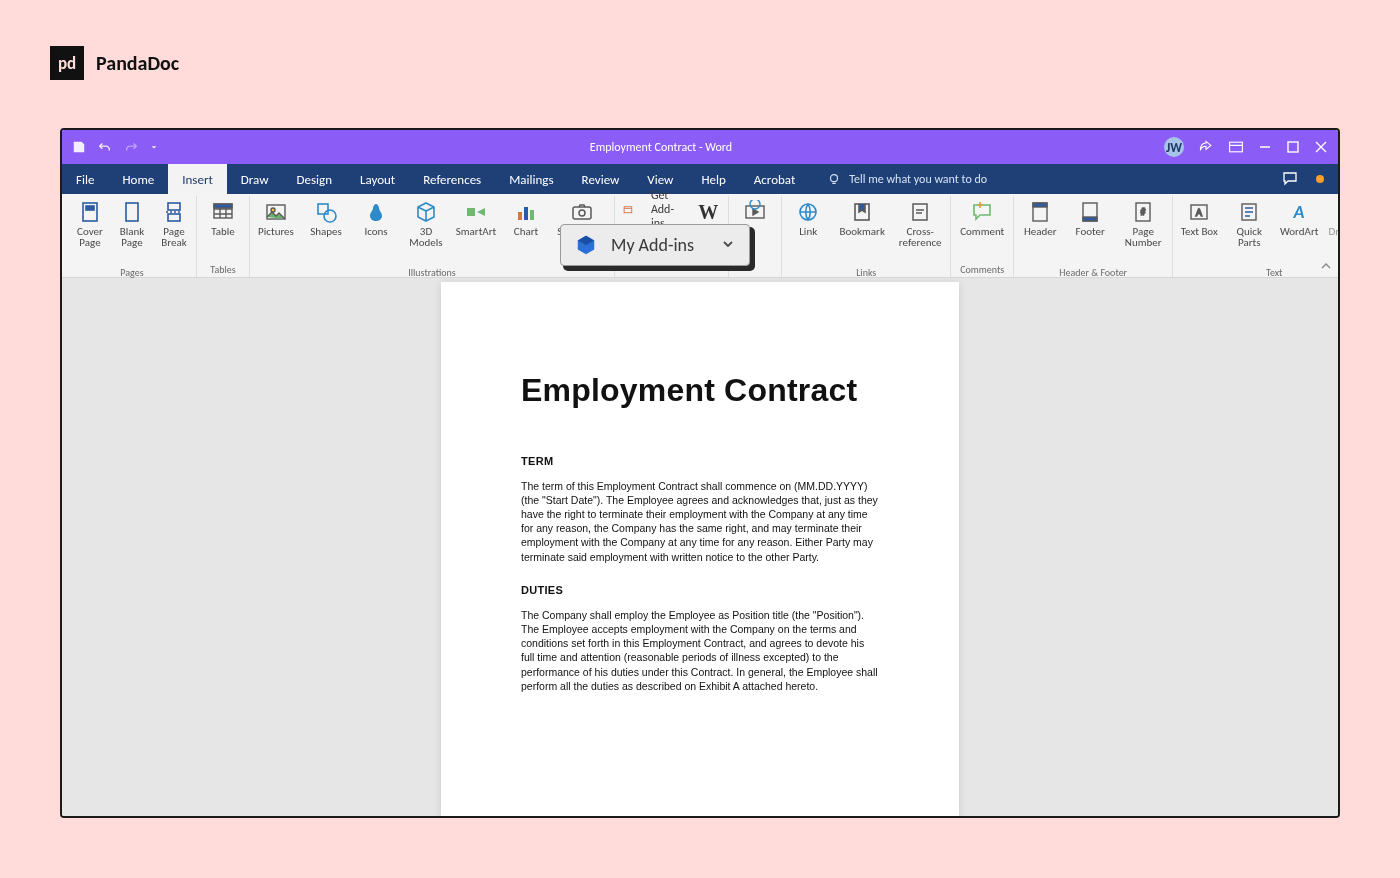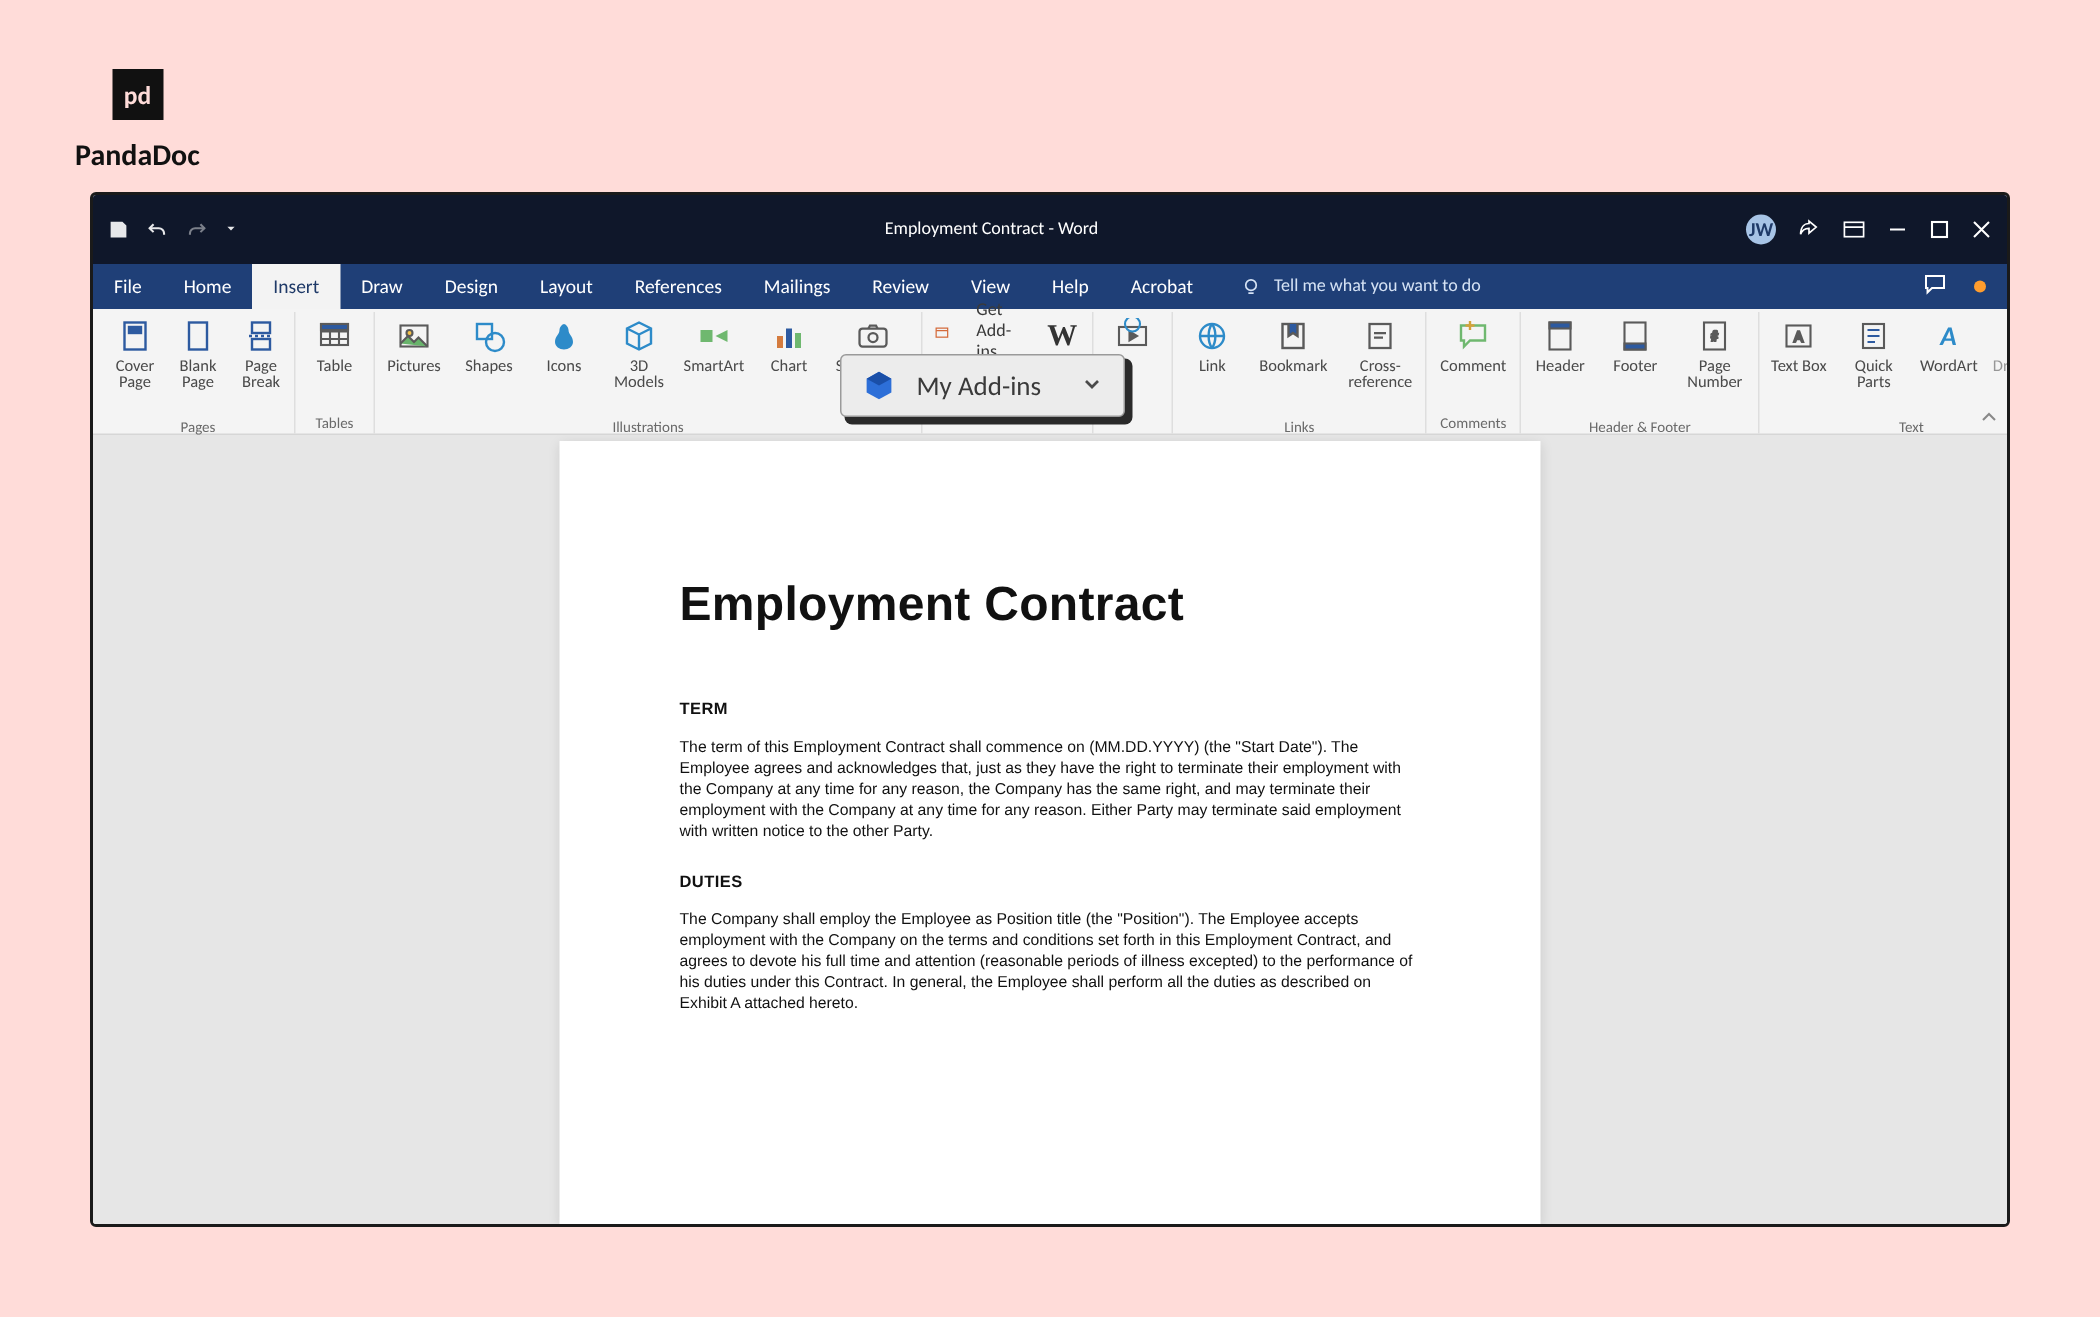--- a/index.html
+++ b/index.html
@@ -12,21 +12,20 @@
     position: relative;
   }
   
   .brand {
     display: flex;
     align-items: center;
     gap: 12px;
     position: absolute;
     top: 46px;
     left: 50px;
-    flex-direction: column;
   }
   .brand-logo {
     width: 34px;
     height: 34px;
     background: #111;
     display: flex;
     align-items: center;
     justify-content: center;
     color: #ffdcd9;
     font-weight: 700;
@@ -45,22 +44,22 @@
     width: 1280px;
     height: 690px;
     border: 2px solid #1a1a1a;
     border-radius: 4px;
     overflow: hidden;
     display: flex;
     flex-direction: column;
     background: #fff;
   }
   .titlebar {
-    height: 46px;
-    background: #0f172a;
+    height: 34px;
+    background: #8b5cf6;
     display: flex;
     align-items: center;
     padding: 0 10px;
     color: #fff;
     font-size: 12px;
   }
   .titlebar .qat { display: flex; align-items: center; gap: 12px; }
   .titlebar .qat .ic { width: 14px; height: 14px; opacity: .9; }
   .titlebar .title { flex: 1; text-align: center; }
   .titlebar .right { display: flex; align-items: center; gap: 14px; }
@@ -159,21 +158,21 @@
   .addins-highlight .chev { margin-left:auto; }
   
   .canvas {
     flex: 1;
     background: #e6e6e6;
     display: flex;
     justify-content: center;
     overflow: hidden;
   }
   .page {
-    width: 654px;
+    width: 518px;
     background: #fff;
     margin-top: 4px;
     box-shadow: 0 2px 8px rgba(0,0,0,.12);
     padding: 90px 80px 40px 80px;
     color: #111;
   }
   .page h1 {
     font-family: Arial, Helvetica, sans-serif;
     font-weight: 800;
     font-size: 32px;

